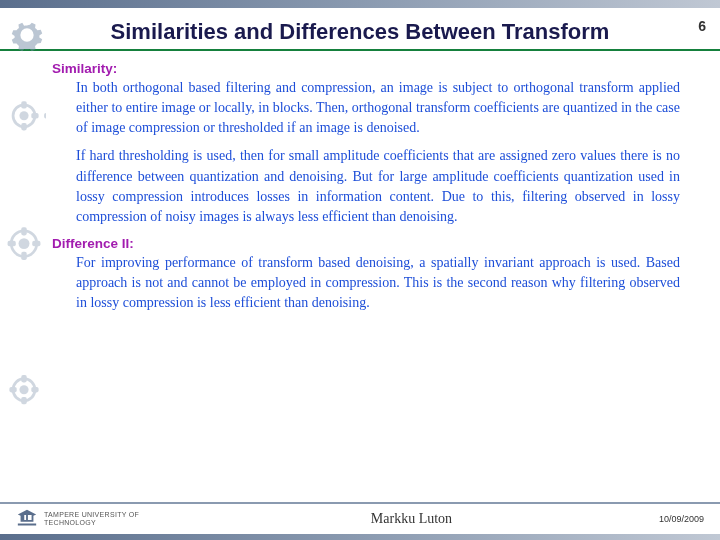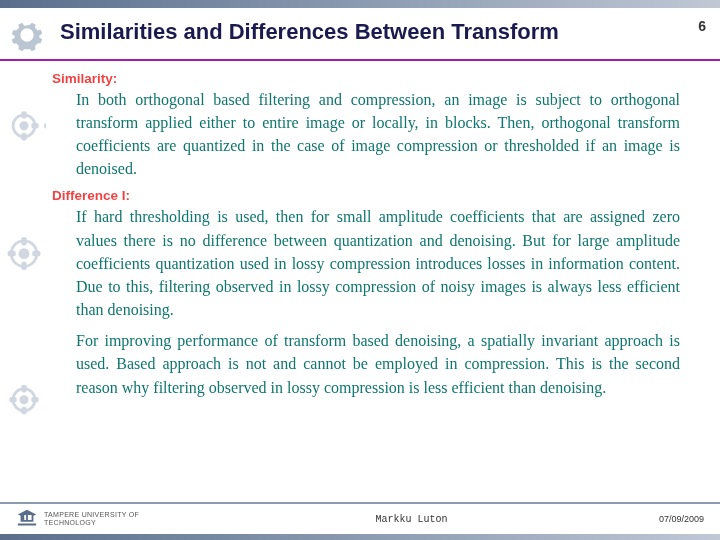--- a/index.html
+++ b/index.html
@@ -24,22 +24,23 @@
     
     .top-bar {
       height: 8px;
       background: linear-gradient(to right, #5a6e8c, #8a9ab0, #c0c8d4);
       width: 100%;
     }
 
     
     .header {
       background: #ffffff;
-      padding: 10px 60px 12px 60px;
-      border-bottom: 2px solid #a21caf;
+      padding: 10px 60px 2px 60px;
+      text-align: center;
+      border-bottom: 2px solid #15803d;
       position: relative;
     }
 
     .header-title {
       font-size: 22px;
       font-weight: bold;
       color: #1a1a4e;
       line-height: 1.3;
       font-family: 'Arial', sans-serif;
     }
@@ -70,27 +71,27 @@
     }
 
     .section {
       margin-bottom: 8px;
     }
 
     .section-title {
       font-family: 'Arial', sans-serif;
       font-weight: bold;
       font-size: 13.5px;
-      color: #ef4444;
+      color: #a21caf;
       margin-bottom: 2px;
     }
 
     .section-body {
-      font-size: 16px;
-      color: #0f766e;
+      font-size: 14px;
+      color: #1d4ed8;
       line-height: 1.45;
       text-align: justify;
       padding-left: 24px;
       padding-right: 10px;
     }
 
     
     .footer {
       height: 32px;
       background: #ffffff;
@@ -117,22 +118,22 @@
       font-family: Arial, sans-serif;
       font-size: 7px;
       color: #555;
       text-transform: uppercase;
       letter-spacing: 0.3px;
       max-width: 120px;
       line-height: 1.2;
     }
 
     .footer-author {
-      font-family: Liberation Mono, monospace;
-      font-size: 10px;
+      font-family: Liberation Serif, serif;
+      font-size: 14px;
       color: #333;
     }
 
     .footer-date {
       font-family: Arial, sans-serif;
       font-size: 9px;
       color: #333;
     }
 
     
@@ -199,36 +200,36 @@
         <rect x="30" y="357" width="8" height="6" rx="2"></rect>
       </g>
     </svg>
 
     <div class="section">
       <div class="section-title">Similarity:</div>
       <div class="section-body">In both orthogonal based filtering and compression, an image is subject to orthogonal transform applied either to entire image or locally, in blocks. Then, orthogonal transform coefficients are quantized in the case of image compression or thresholded if an image is denoised.</div>
     </div>
 
     <div class="section">
-      <div class="section-title">Difference I:</div>
       <div class="section-body">If hard thresholding is used, then for small amplitude coefficients that are assigned zero values there is no difference between quantization and denoising. But for large amplitude coefficients quantization used in lossy compression introduces losses in information content. Due to this, filtering observed in lossy compression of noisy images is always less efficient than denoising.</div>
     </div>
 
     <div class="section">
+      <div class="section-title">Difference II:</div>
       <div class="section-body">For improving performance of transform based denoising, a spatially invariant approach is used. Based approach is not and cannot be employed in compression. This is the second reason why filtering observed in lossy compression is less efficient than denoising.</div>
     </div>
 
   </div>
 
   <div class="footer">
     <div class="footer-logo">
       <svg class="footer-logo-icon" viewBox="0 0 24 24">
         <path fill="#5a6e8c" d="M12 2L2 7l3 1.5V15h14V8.5L22 7zm-5 5.5V13H7V7.5zm4 0V13h-2V7.5zm4 0V13h-2V7.5zm2 0V13h-2V7.5zM2 17h20v2H2z"></path>
       </svg>
       <div class="footer-logo-text">TAMPERE UNIVERSITY OF TECHNOLOGY</div>
     </div>
     <div class="footer-author">Markku Luton</div>
-    <div class="footer-date">07/09/2009</div>
+    <div class="footer-date">10/09/2009</div>
   </div>
 
   <div class="bottom-bar"></div>
 
 </div>
 
 </body></html>

